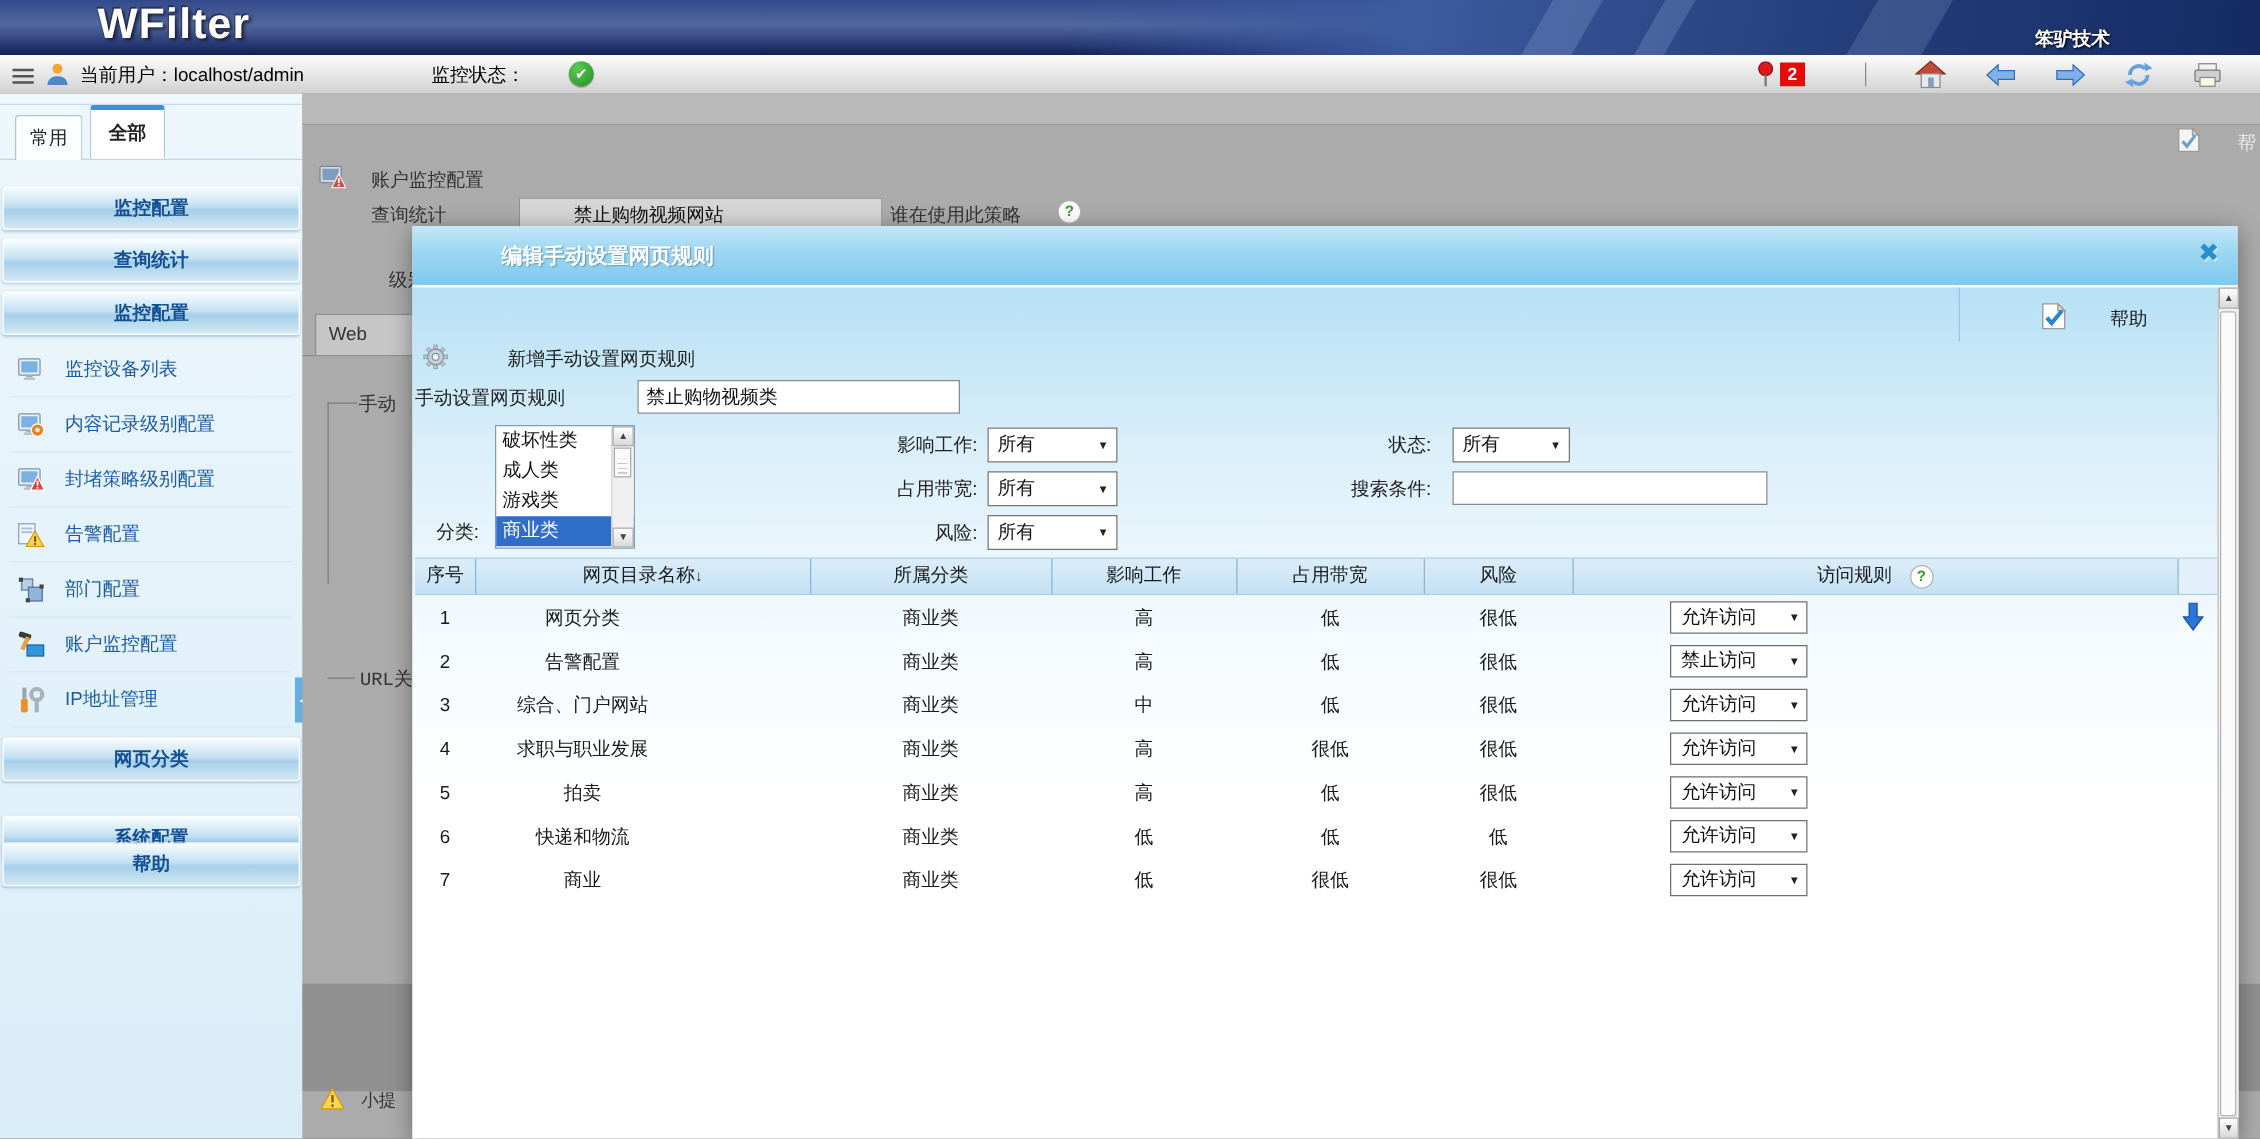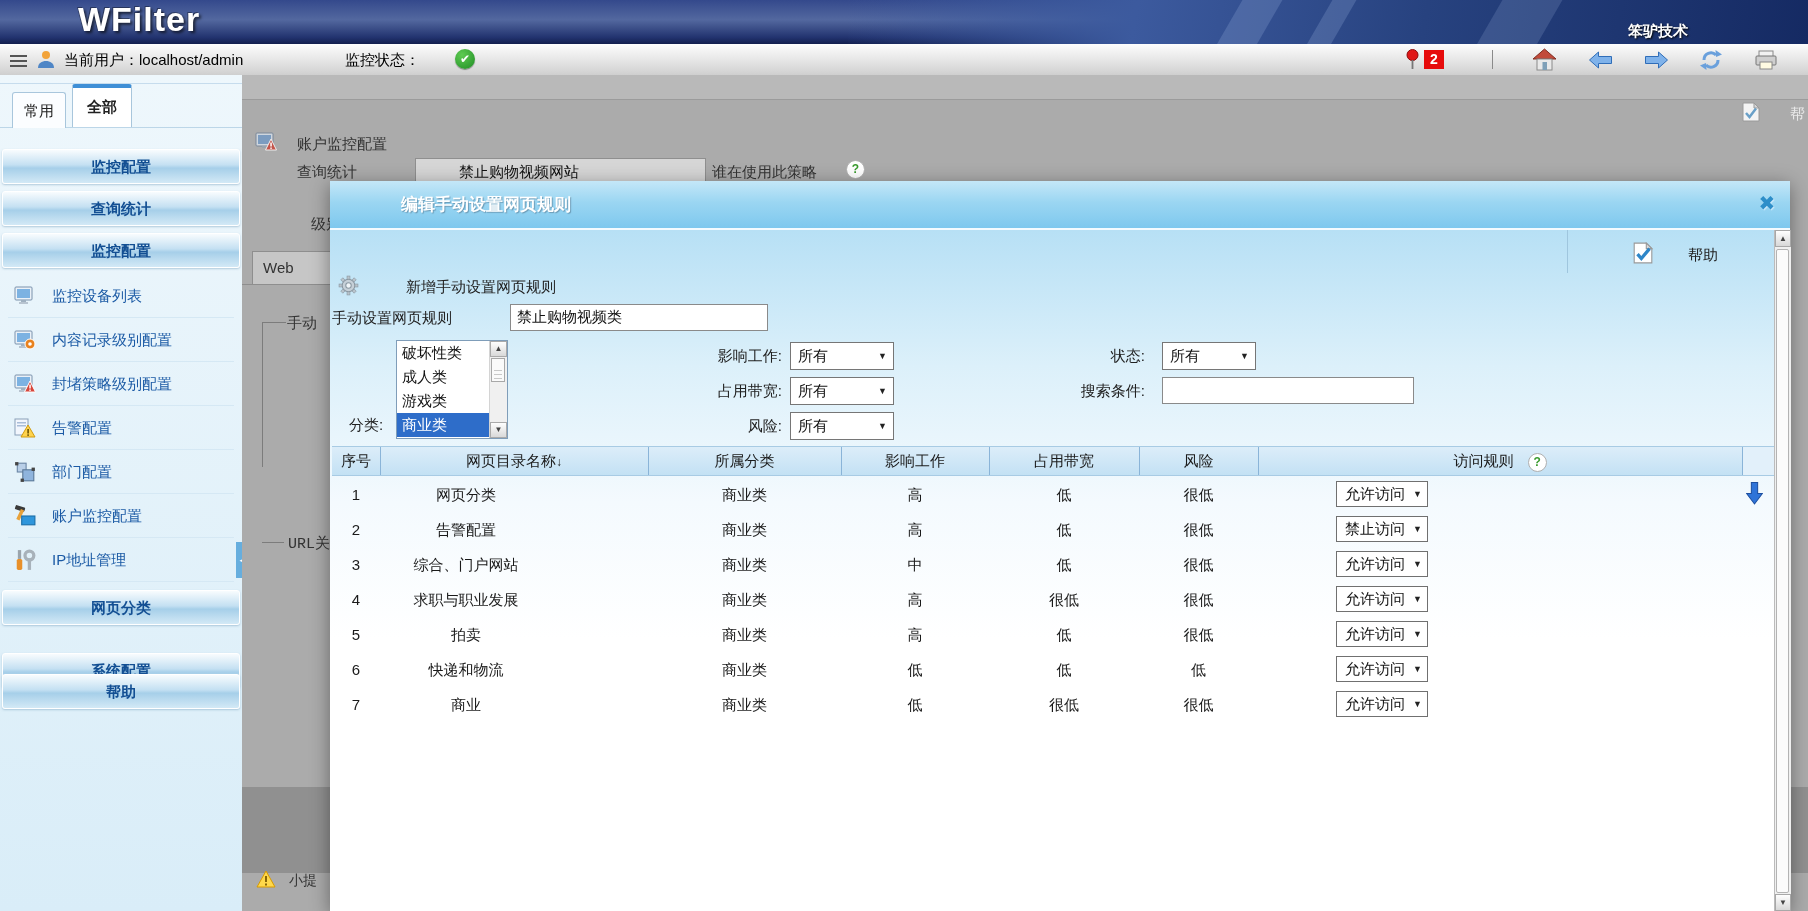--- a/index.html
+++ b/index.html
@@ -102,21 +102,21 @@
 
   
   .thead{position:absolute;left:2px;top:216px;width:1442px;height:28px;
     background:linear-gradient(180deg,#dcedf9,#c3e1f4);border-top:1px solid #a8cbe4;border-bottom:1px solid #a8cbe4;}
   .th-sep{position:absolute;top:0;width:1px;height:28px;background:#8ab4d8;}
   .th-cell{position:absolute;top:0;height:28px;line-height:28px;text-align:center;color:#1a1a1a;font-size:15px;white-space:nowrap;}
   .th-last{position:absolute;left:1410px;top:0;width:32px;height:28px;background:#e2f0fa;}
   .trows{position:absolute;left:2px;top:247px;width:1442px;}
   .trow{position:relative;height:35px;}
   .td{position:absolute;top:0;height:35px;line-height:35px;text-align:center;color:#1a1a1a;font-size:15px;white-space:nowrap;}
-  .dropdown{position:absolute;left:1004px;top:4px;width:92px;height:26px;background:#fff;border:1px solid #707070;
+  .dropdown{position:absolute;left:1004px;top:4px;width:110px;height:26px;background:#fff;border:1px solid #707070;
     box-sizing:border-box;cursor:pointer;}
   .dropdown .val{position:absolute;left:8px;top:0;line-height:24px;font-size:15px;color:#111;white-space:nowrap;}
   .dropdown .arr{position:absolute;right:5px;top:0;line-height:24px;font-size:9px;color:#222;}
   .movedown{position:absolute;left:1414px;top:5px;width:17px;height:23px;cursor:pointer;}
 </style>
 </head>
 <body>
 
 <div class="screen">
 

